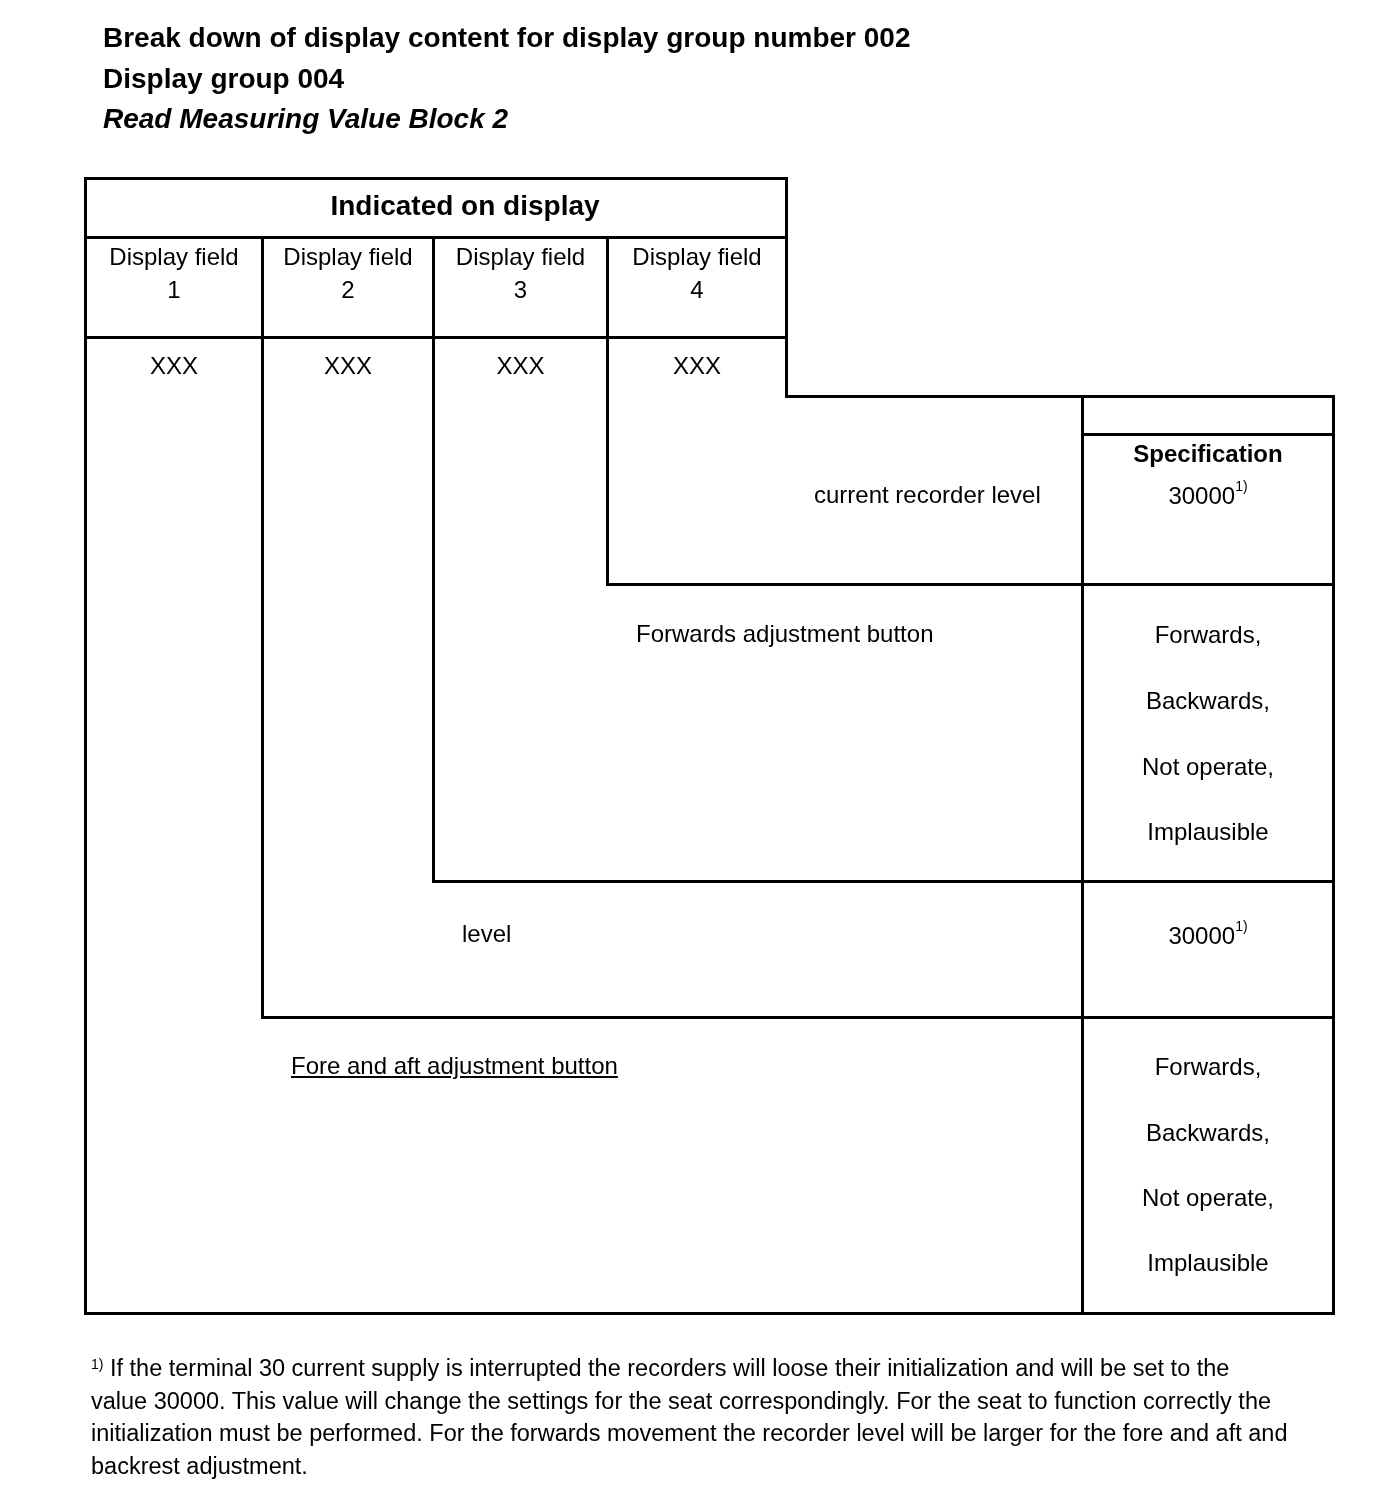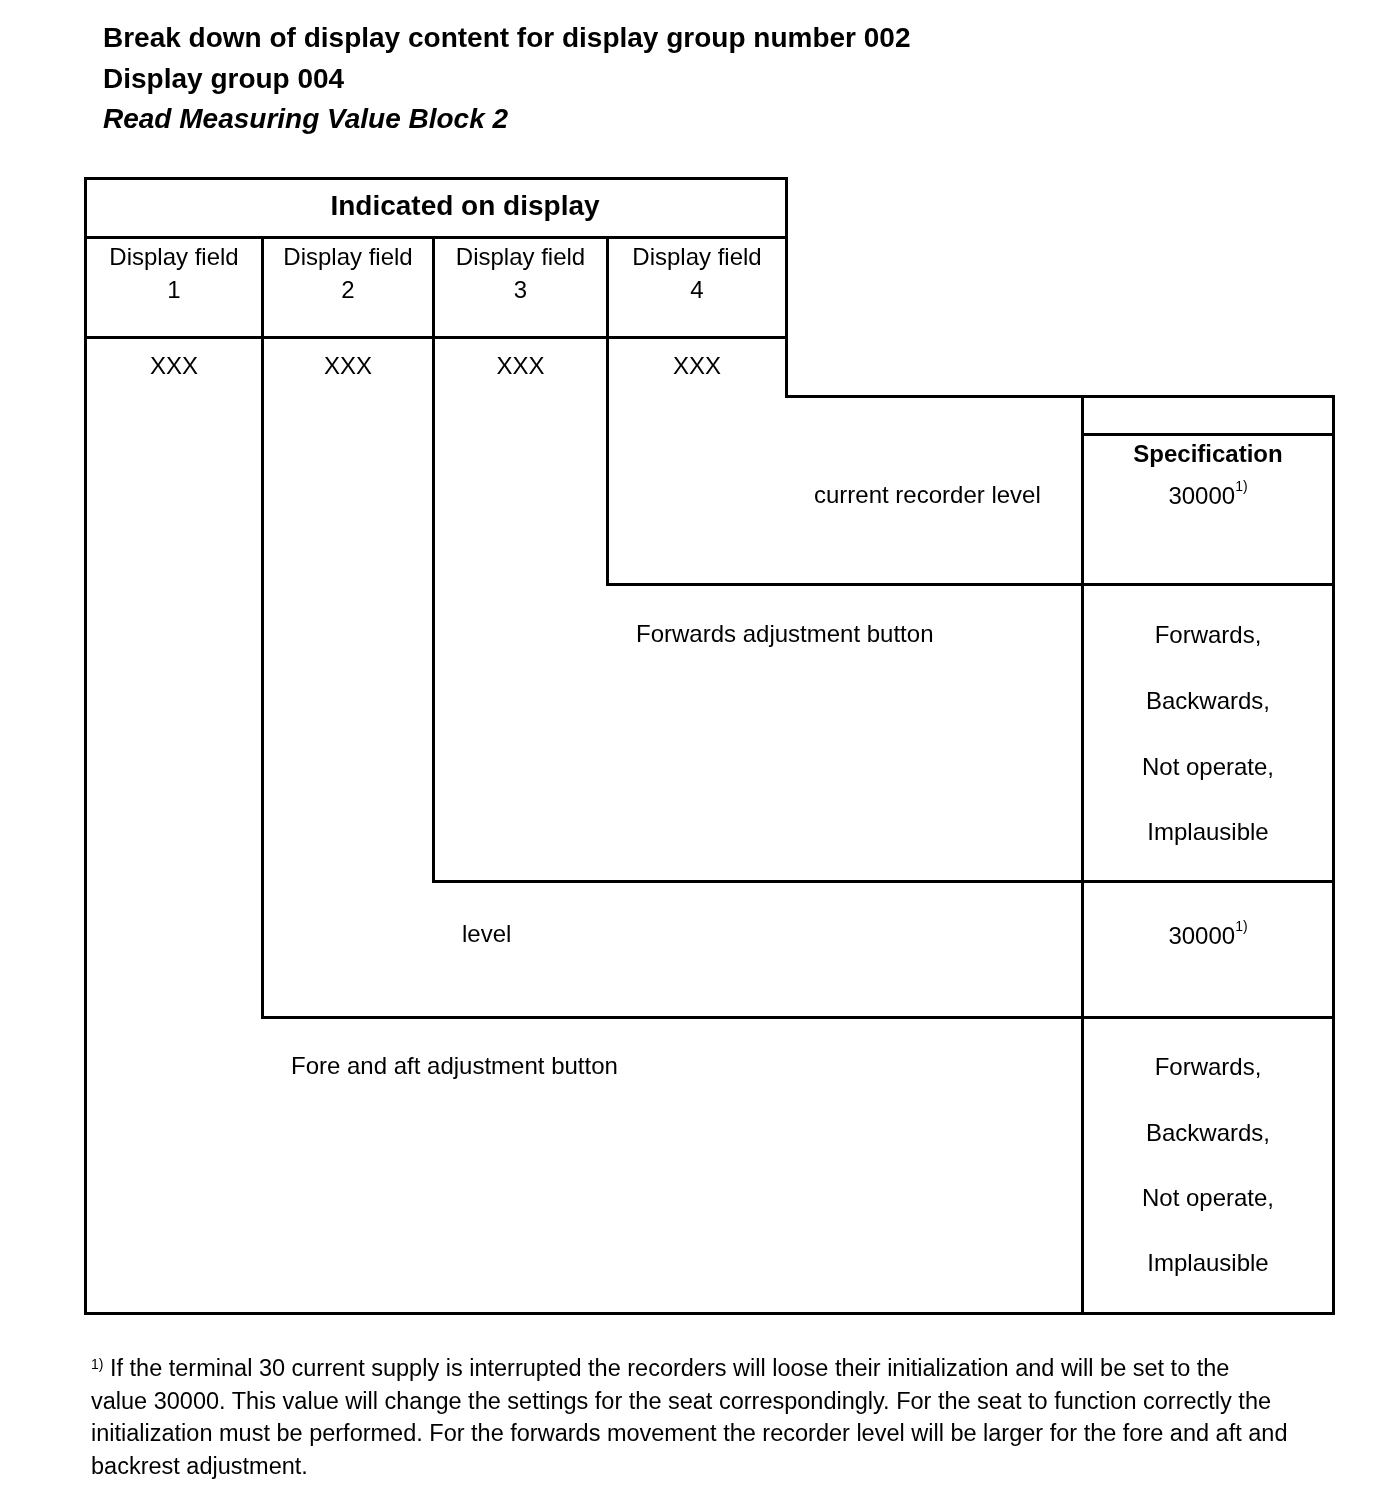--- a/index.html
+++ b/index.html
@@ -91,21 +91,21 @@
   <div style="line-height:29px;">Implausible</div>
 </div>
 
 <div class="t n" style="left:462px;top:916px;line-height:36px;">
   <div>level</div>
 </div>
 <div class="t c n" style="left:1084px;top:922px;width:248px;">
   <span>30000</span><sup>1)</sup>
 </div>
 
-<div class="t n" style="left:291px;top:1052px;">Fore and aft adjustment button</div>
+<div class="t n" style="left:291px;top:1052px;text-decoration:underline;">Fore and aft adjustment button</div>
 <div class="t c n" style="left:1084px;top:1052px;width:248px;">
   <div style="line-height:29px;margin-bottom:37px;">Forwards,</div>
   <div style="line-height:29px;margin-bottom:36px;">Backwards,</div>
   <div style="line-height:29px;margin-bottom:36px;">Not operate,</div>
   <div style="line-height:29px;">Implausible</div>
 </div>
 
 <div class="foot">
   <sup>1)</sup><span> If the terminal 30 current supply is interrupted the recorders will loose their initialization and will be set to the value 30000. This value will change the settings for the seat correspondingly. For the seat to function correctly the initialization must be performed. For the forwards movement the recorder level will be larger for the fore and aft and backrest adjustment.</span>
 </div>

